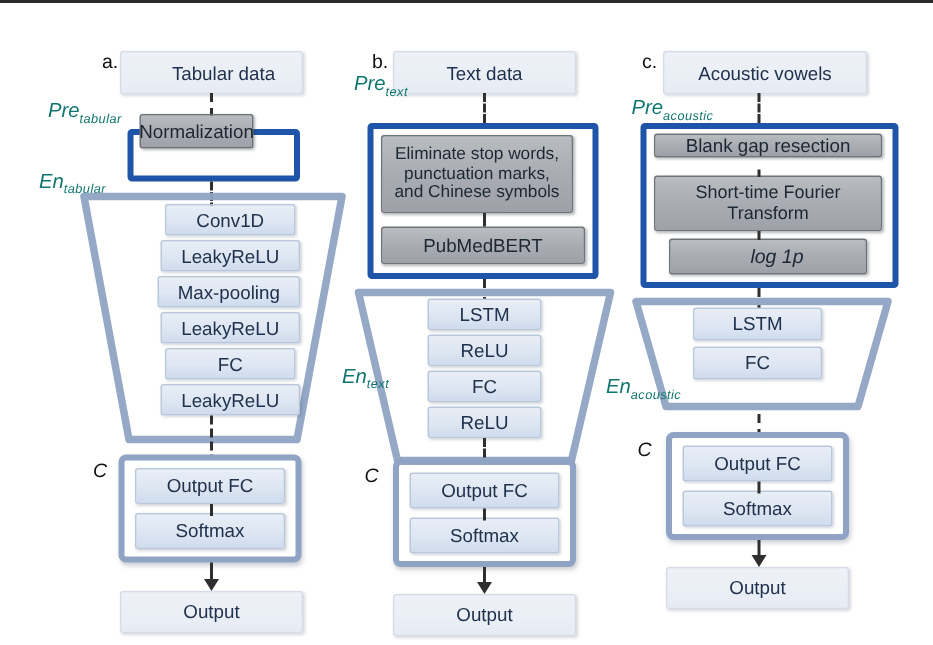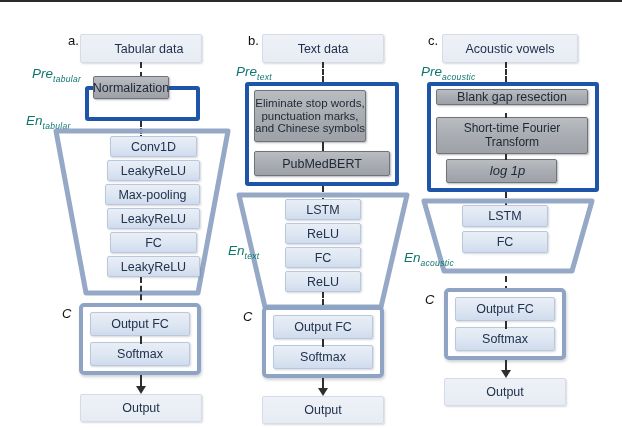--- a/index.html
+++ b/index.html
@@ -176,26 +176,26 @@
   <div class="arrowhead" style="left:136px; top:386px;"></div>
 
   <div class="box box-io" style="left:80px; top:394px; width:122px; height:28px;">Output</div>
 
   <div class="panel-letter" style="left:248px; top:33px;">b.</div>
 
   <div class="box box-io" style="left:262px; top:34px; width:122px; height:29px;">Text data</div>
 
   <div class="conn" style="left:322px; top:62px; height:20px;"></div>
 
-  <div class="side-label" style="left:236px; top:64px;">
+  <div class="side-label" style="left:236px; top:48px;">
     <span>Pre</span><sub>text</sub>
   </div>
 
   <div class="frame frame-pre" style="left:245px; top:82px; width:154px; height:104px;"></div>
-  <div class="box box-gray" style="left:254px; top:90px; width:112px; height:52px; font-size:11.5px;">Eliminate stop words,
+  <div class="box box-gray" style="left:254px; top:90px; width:128px; height:52px; font-size:11.5px;">Eliminate stop words,
 punctuation marks,
 and Chinese symbols</div>
   <div class="box box-gray" style="left:254px; top:151px; width:136px; height:25px;">PubMedBERT</div>
 
   <div class="conn" style="left:322px; top:142px; height:9px;"></div>
   <div class="conn" style="left:322px; top:186px; height:18px;"></div>
 
   <div class="trap" style="left:235px; top:190px;">
     <svg width="176" height="122" viewBox="0 0 176 122">
       <polygon points="4,5 172,5 146,117 30,117" fill="none" stroke="#8fa4c4" stroke-width="5" stroke-linejoin="round" opacity="0.95"></polygon>
@@ -232,21 +232,21 @@
   <div class="conn" style="left:505px; top:62px; height:20px;"></div>
 
   <div class="side-label" style="left:421px; top:64px;">
     <span>Pre</span><sub>acoustic</sub>
   </div>
 
   <div class="frame frame-pre" style="left:427px; top:82px; width:172px; height:110px;"></div>
   <div class="box box-gray" style="left:436px; top:89px; width:152px; height:16px;">Blank gap resection</div>
   <div class="box box-gray" style="left:436px; top:117px; width:152px; height:37px; font-size:12px;">Short-time Fourier
 Transform</div>
-  <div class="box box-gray italic" style="left:446px; top:159px; width:111px; height:24px;padding-left:12px;">log 1p</div>
+  <div class="box box-gray italic" style="left:446px; top:159px; width:132px; height:24px;padding-left:12px;">log 1p</div>
 
   <div class="conn" style="left:505px; top:113px; height:5px;"></div>
   <div class="conn" style="left:505px; top:154px; height:6px;"></div>
   <div class="conn" style="left:505px; top:192px; height:17px;"></div>
 
   <div class="trap" style="left:420px; top:196px;">
     <svg width="176" height="80" viewBox="0 0 176 80">
       <polygon points="4,5 172,5 152,75 24,75" fill="none" stroke="#8fa4c4" stroke-width="5" stroke-linejoin="round" opacity="0.95"></polygon>
     </svg>
   </div>

